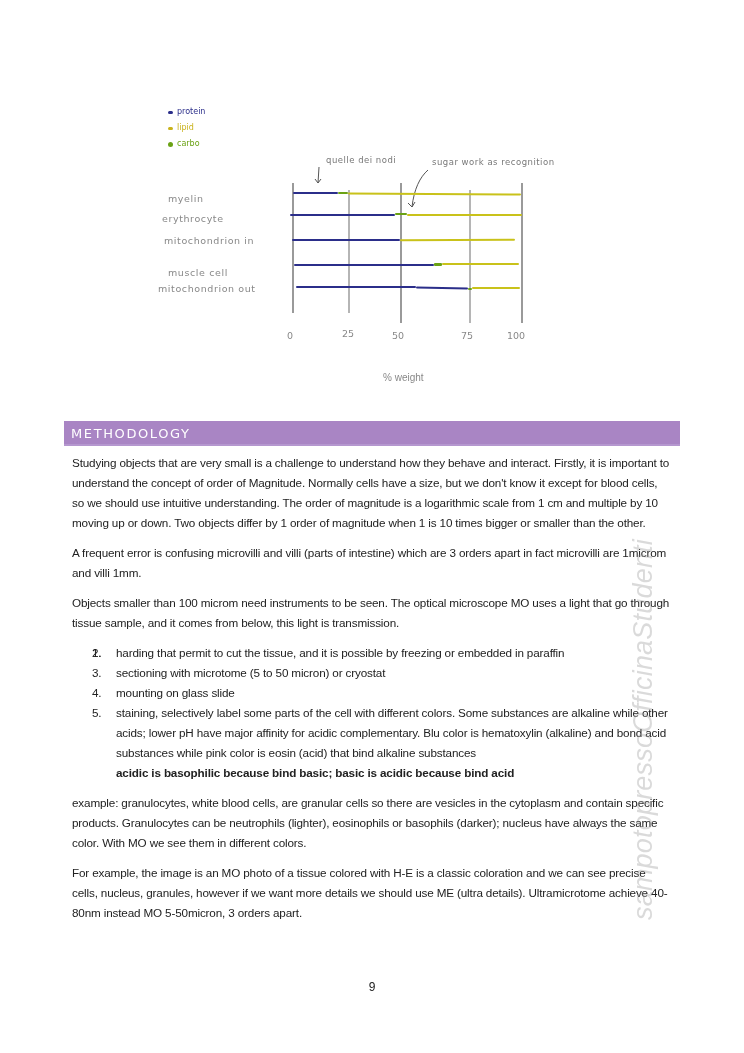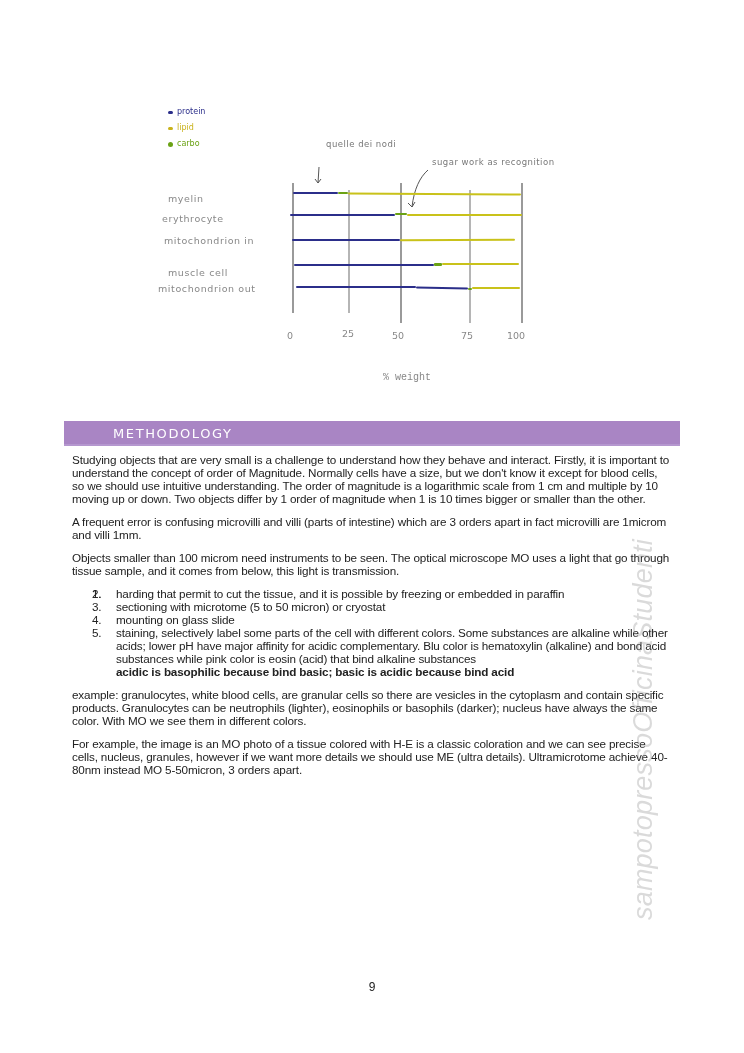--- a/index.html
+++ b/index.html
@@ -9,35 +9,35 @@
   
   .chart { position: absolute; left: 0; top: 0; width: 620px; height: 400px; }
   .legend { position: absolute; left: 168px; top: 104px; font-family: "DejaVu Sans", sans-serif; font-size: 8px; line-height: 16px; }
   .legend-item { display: flex; align-items: center; gap: 4px; height: 16px; }
   .legend-dot { width: 5px; height: 3px; border-radius: 2px; }
   .annot { position: absolute; font-family: "DejaVu Sans", sans-serif; font-size: 8.5px; color: #777; letter-spacing: 0.5px; }
   .arrow { position: absolute; }
   .rowlabel { position: absolute; font-family: "DejaVu Sans", sans-serif; font-size: 9.5px; color: #888; letter-spacing: 0.6px; }
   .gridline { position: absolute; width: 1.5px; background: #9a9a9a; }
   .tick { position: absolute; font-family: "DejaVu Sans", sans-serif; font-size: 9.5px; color: #888; transform: translateX(-50%); }
-  .xlabel { position: absolute; font-family: Liberation Mono, monospace; font-size: 10px; color: #888; }
+  .xlabel { position: absolute; font-family: Liberation Sans, sans-serif; font-size: 10px; color: #888; }
   .seg { position: absolute; height: 2px; border-radius: 1px; }
 
   
   .section-header {
     position: absolute; left: 64px; top: 421px; width: 616px; height: 25px;
     background: #a985c4; border-bottom: 2px solid #b597cf;
   }
   .section-header span {
     position: absolute; left: 7px; top: 5px; color: #fff; font-family: "DejaVu Sans", sans-serif;
-    font-size: 13px; letter-spacing: 1.6px; margin-left: 42px;
+    font-size: 13px; letter-spacing: 1.6px;
   }
 
   
-  .content { position: absolute; left: 72px; top: 453px; width: 600px; font-size: 11.7px; line-height: 13px; color: #222; letter-spacing: -0.15px; }
+  .content { position: absolute; left: 72px; top: 453px; width: 600px; font-size: 11.7px; line-height: 20px; color: #222; letter-spacing: -0.15px; }
   .content p { margin-bottom: 10px; }
   .content ol { list-style: none; margin: 8px 0 10px 0; }
   .content li { position: relative; padding-left: 44px; }
   .content li .num { position: absolute; left: 20px; top: 0; }
   .content li .strong { font-weight: bold; display: block; }
 
   .page-number { position: absolute; left: 0; width: 744px; top: 980px; text-align: center; font-size: 12px; color: #222; }
 
   
   .watermark {
@@ -58,21 +58,21 @@
     <div class="legend-item">
       <span class="legend-dot" style="background:#c9b21a"></span>
       <span style="color:#c9b21a">lipid</span>
     </div>
     <div class="legend-item">
       <span class="legend-dot" style="background:#6aa214;border-radius:50%;width:5px;height:5px"></span>
       <span style="color:#6aa214">carbo</span>
     </div>
   </div>
 
-  <div class="annot" style="left:326px;top:139px">quelle dei nodi</div>
+  <div class="annot" style="left:326px;top:155px">quelle dei nodi</div>
   <div class="annot" style="left:432px;top:157px">sugar work as recognition</div>
   <svg class="arrow" style="left:310px;top:165px" width="130" height="50">
     <path d="M9 2 L8 18 M5 14 L8 18 L11 14" stroke="#555" stroke-width="1" fill="none"></path>
     <path d="M118 5 C110 12 104 24 102 42 M98 38 L102 42 L105 37" stroke="#555" stroke-width="1" fill="none"></path>
   </svg>
 
   <div class="rowlabel" style="left:168px;top:193px">myelin</div>
   <div class="rowlabel" style="left:162px;top:213px">erythrocyte</div>
   <div class="rowlabel" style="left:164px;top:235px">mitochondrion in</div>
   <div class="rowlabel" style="left:168px;top:267px">muscle cell</div>

